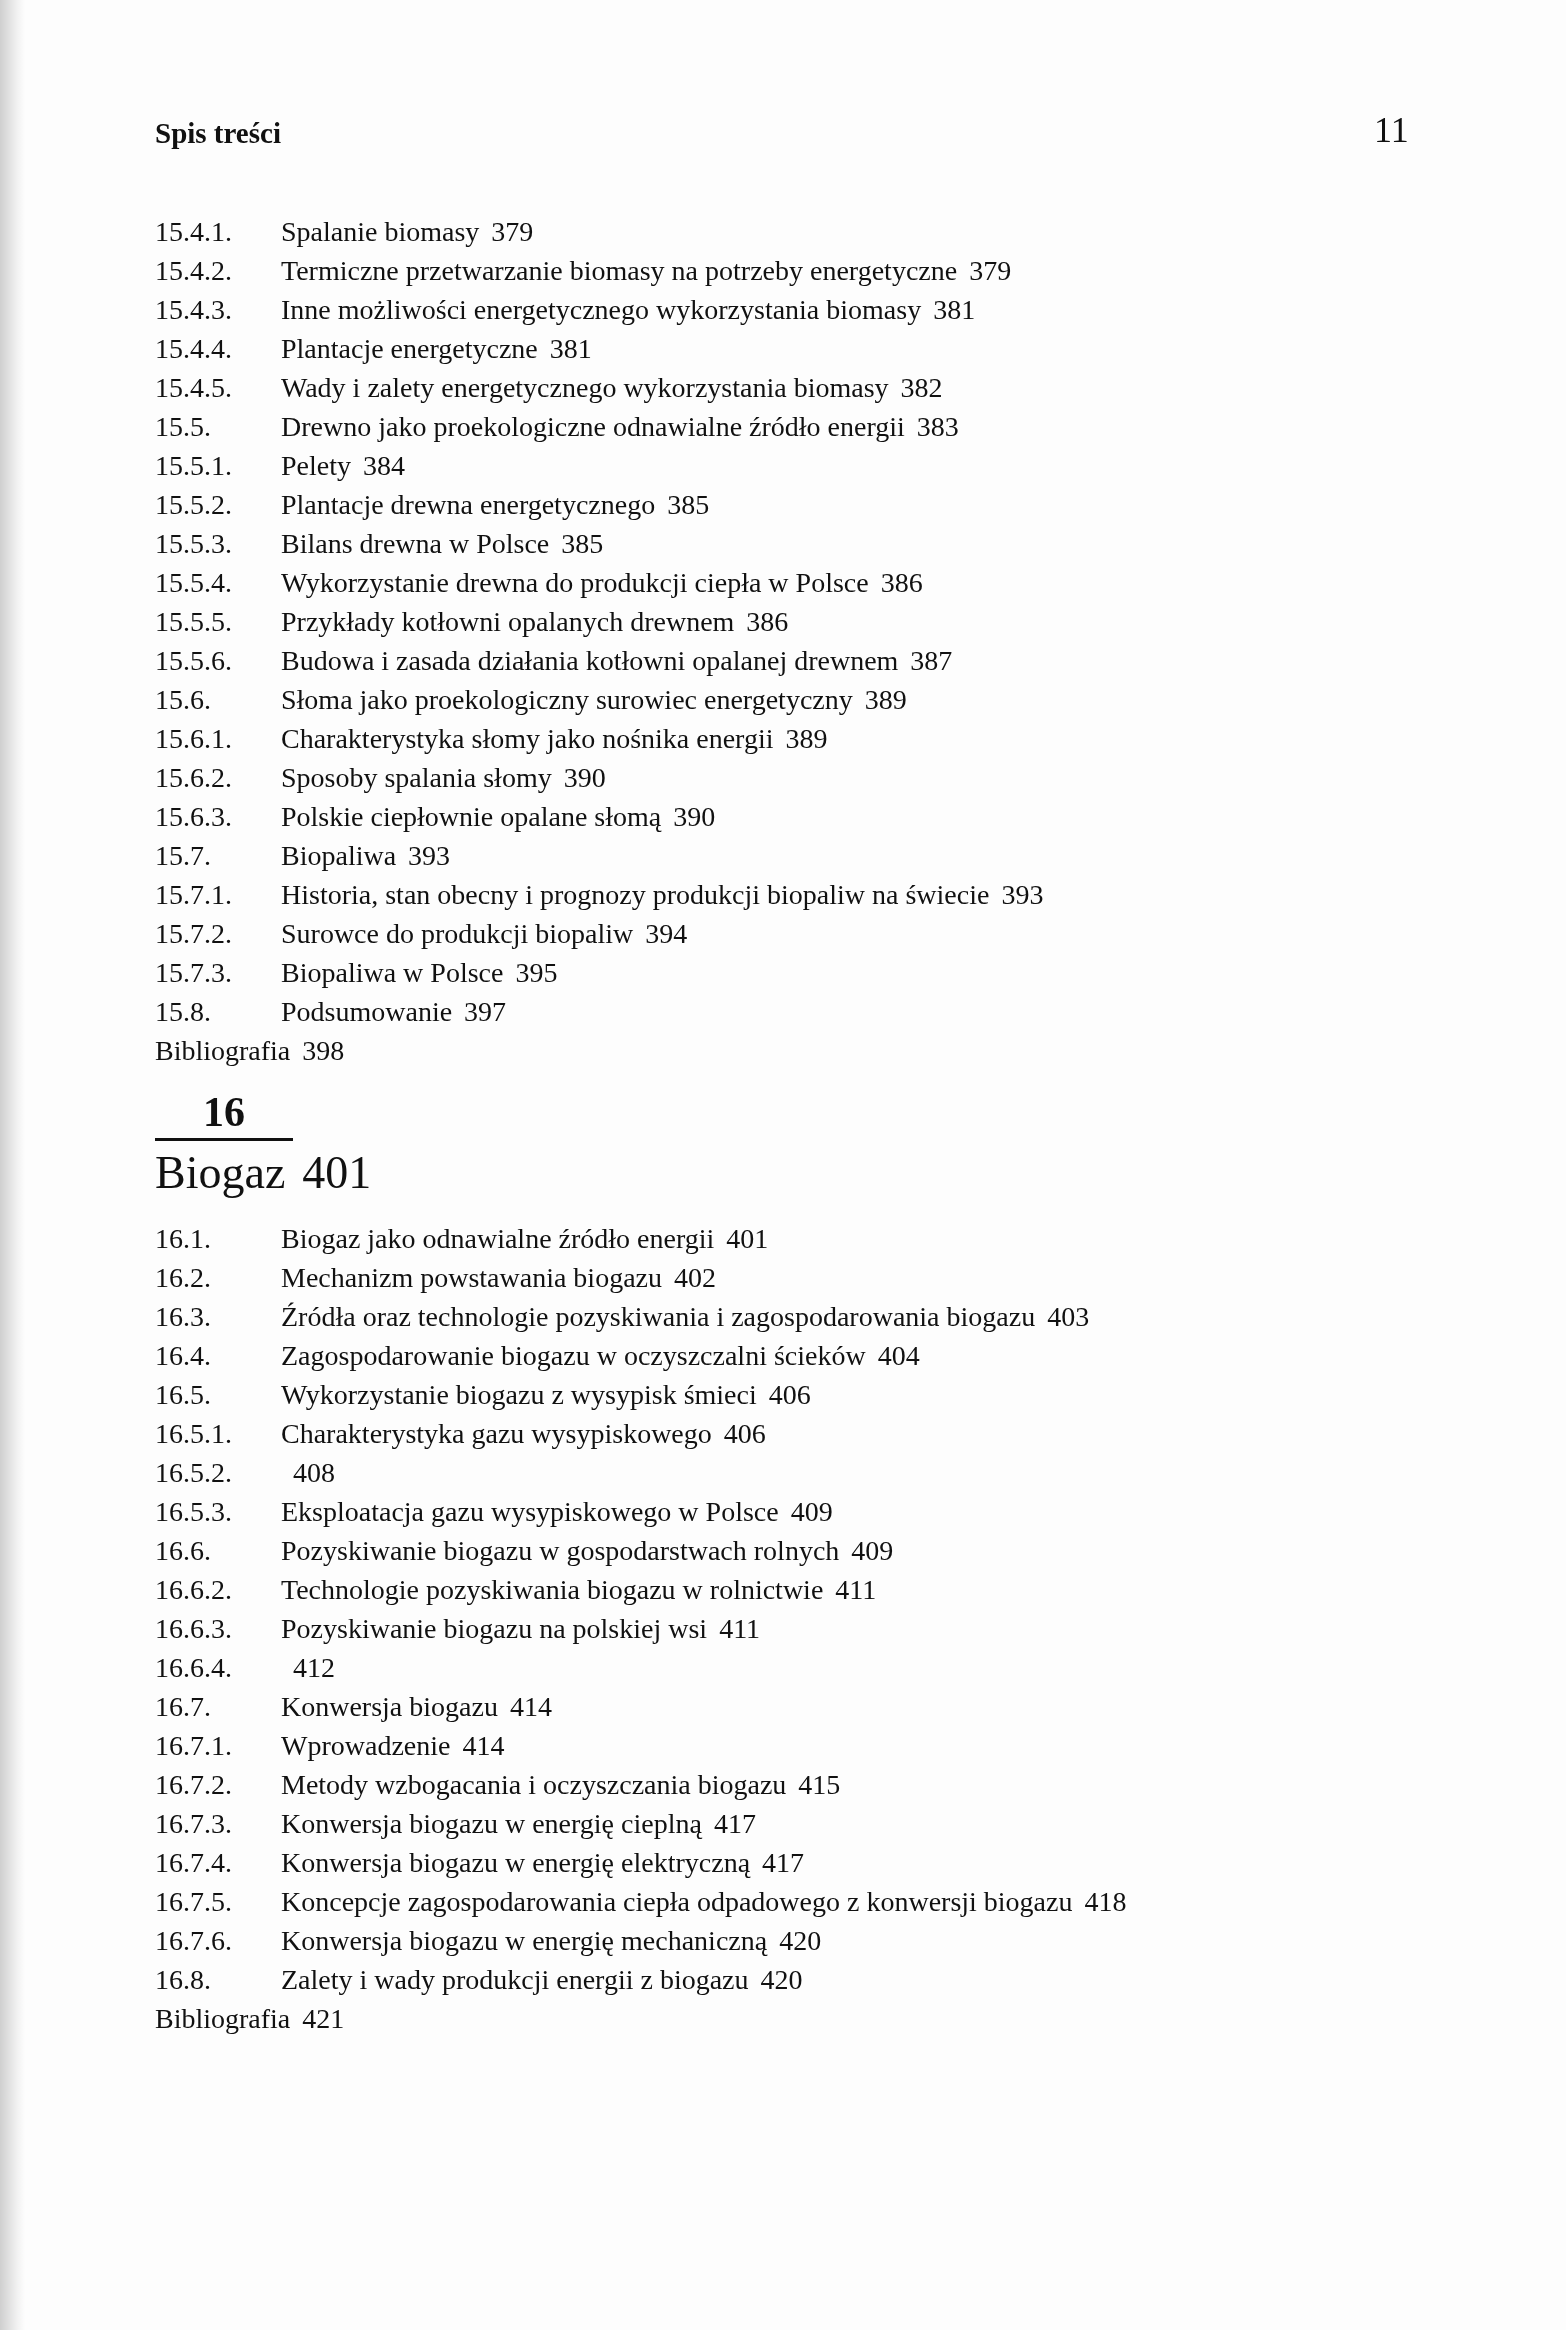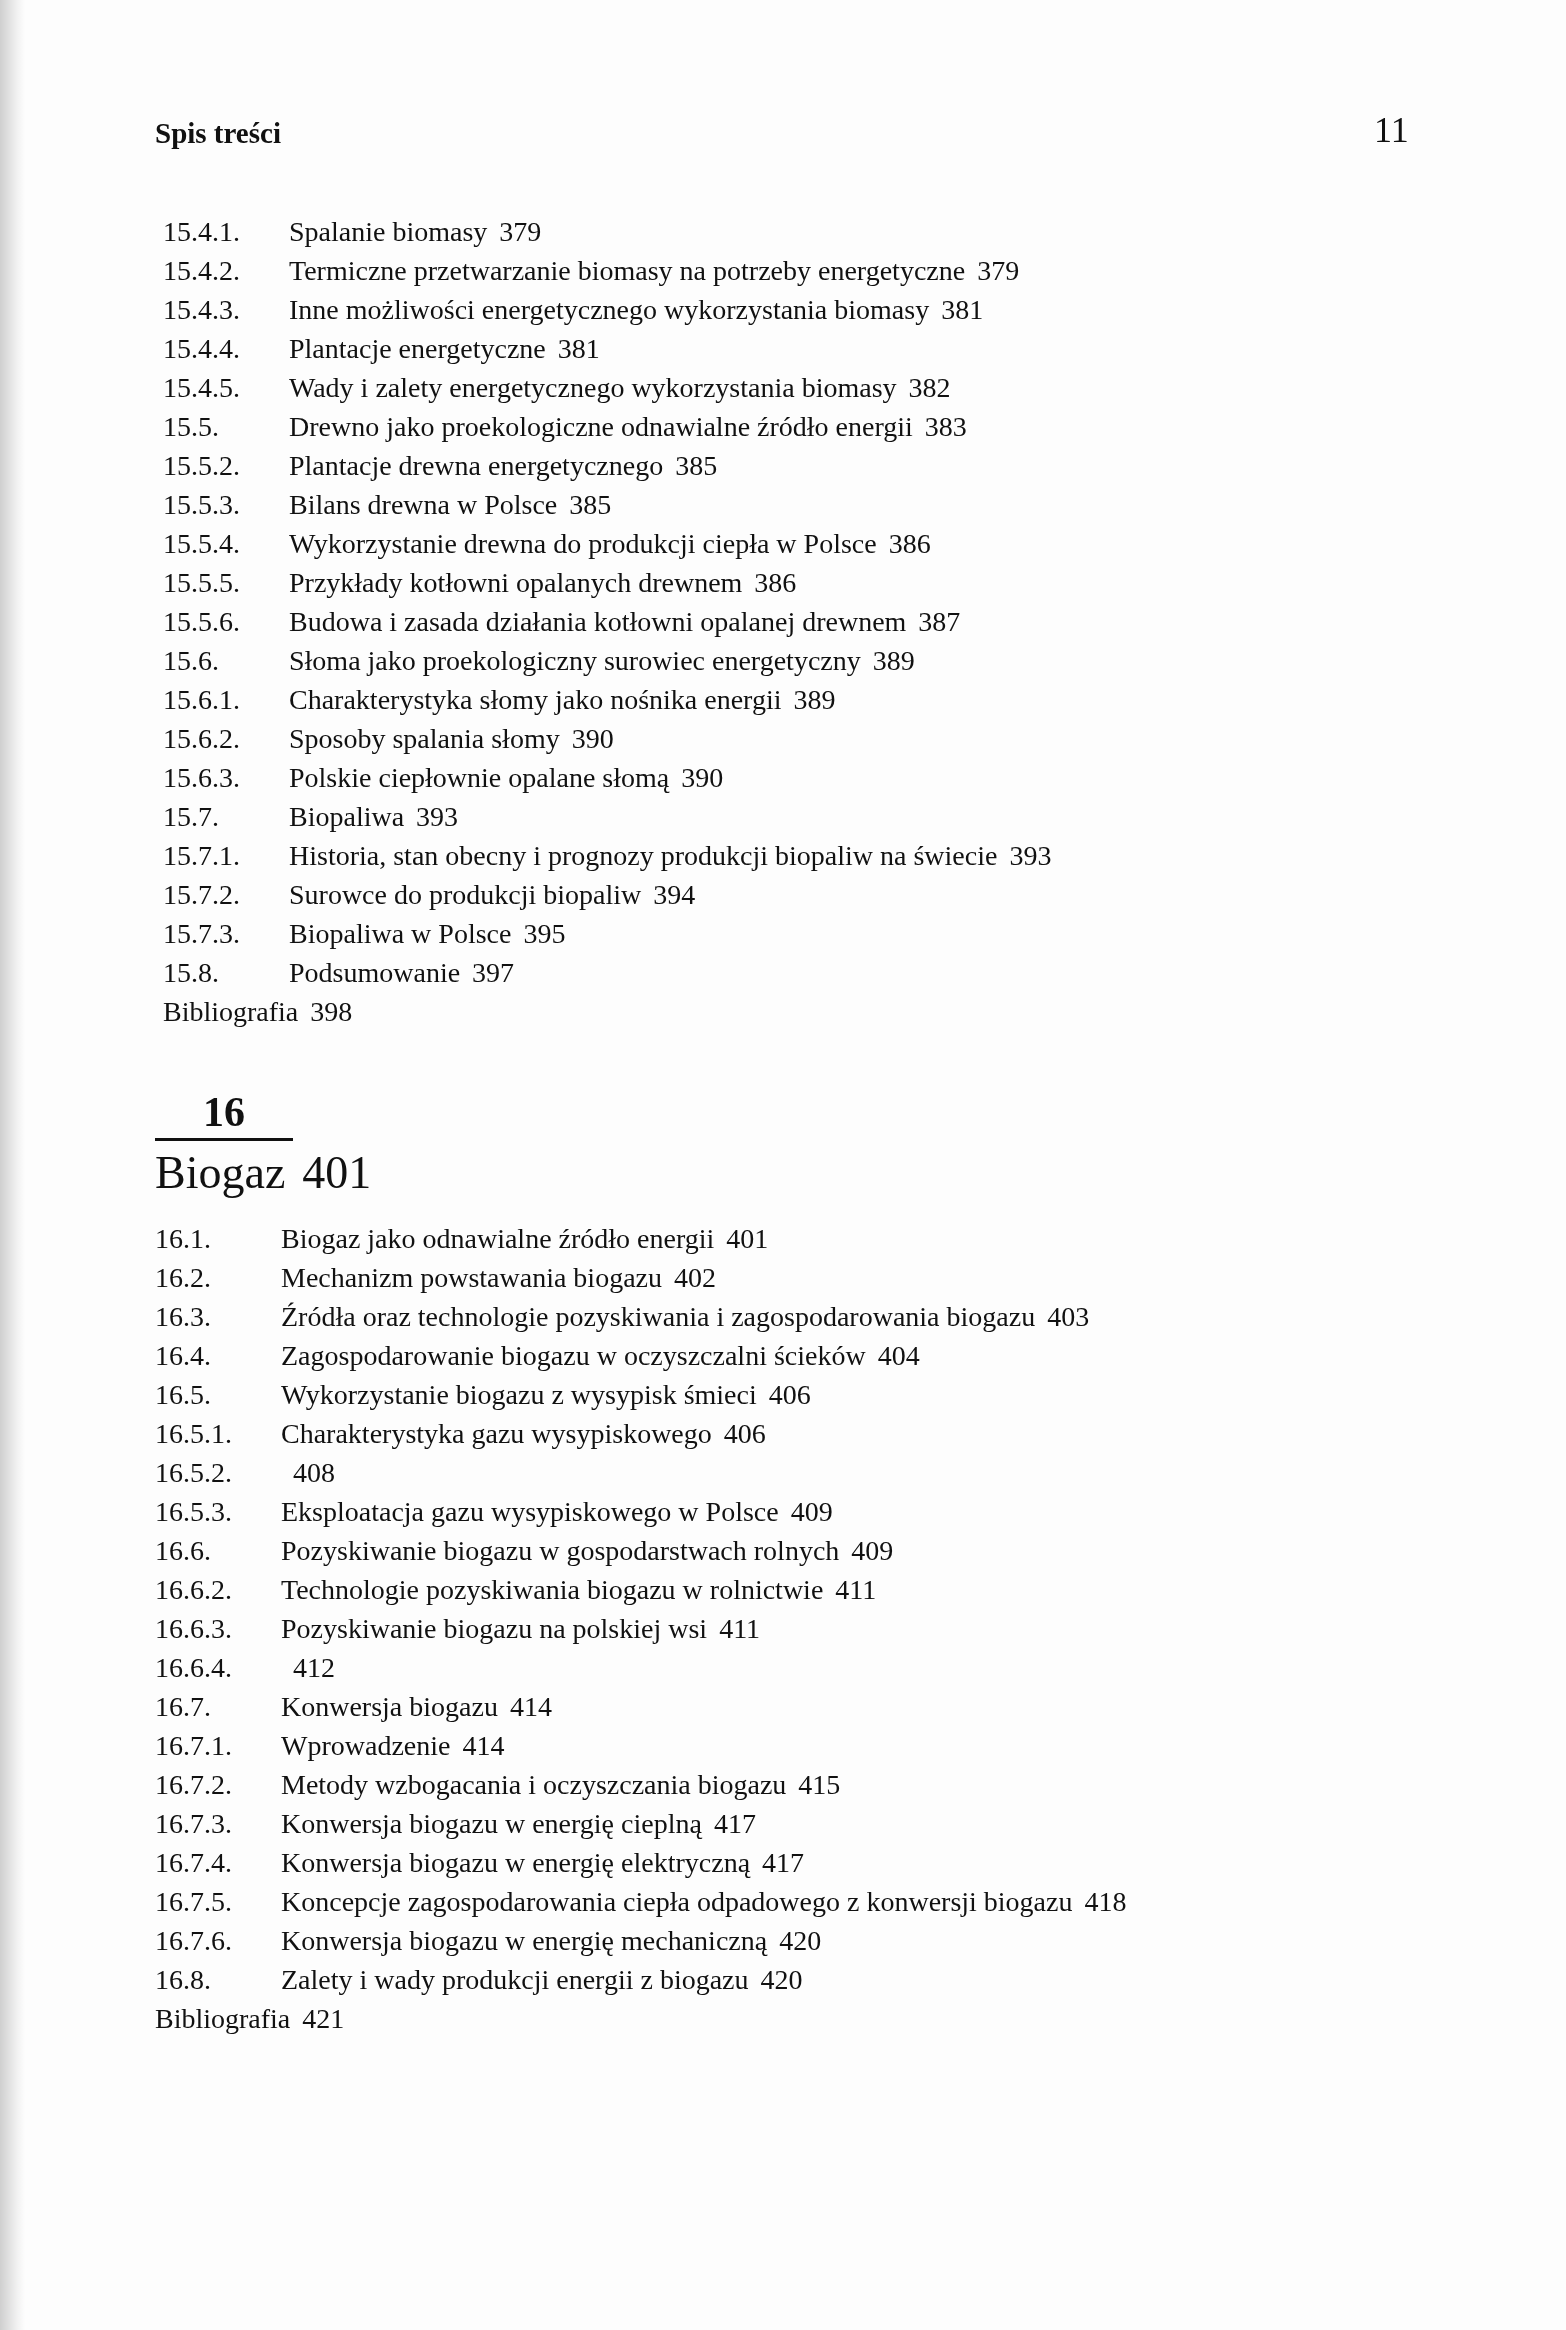--- a/index.html
+++ b/index.html
@@ -42,21 +42,21 @@
     .chapter-title .ch-page { margin-left: 17px; }
   </style>
 </head>
 <body>
 
 <div class="shadow"></div>
 
 <div class="running-head">Spis treści</div>
 <div class="page-num">11</div>
 
-<div class="toc" id="toc15" style="top:212px;margin-left:8px;">
+<div class="toc" id="toc15" style="top:212px;">
     <div class="toc-row">
       <span class="toc-num">15.4.1.</span>
       <span class="toc-title">Spalanie biomasy</span>
       <span class="toc-page">379</span>
     </div>
     <div class="toc-row">
       <span class="toc-num">15.4.2.</span>
       <span class="toc-title">Termiczne przetwarzanie biomasy na potrzeby energetyczne</span>
       <span class="toc-page">379</span>
     </div>
@@ -72,20 +72,25 @@
     </div>
     <div class="toc-row">
       <span class="toc-num">15.4.5.</span>
       <span class="toc-title">Wady i zalety energetycznego wykorzystania biomasy</span>
       <span class="toc-page">382</span>
     </div>
     <div class="toc-row">
       <span class="toc-num">15.5.</span>
       <span class="toc-title">Drewno jako proekologiczne odnawialne źródło energii</span>
       <span class="toc-page">383</span>
+    </div>
+    <div class="toc-row">
+      <span class="toc-num">15.5.1.</span>
+      <span class="toc-title">Pelety</span>
+      <span class="toc-page">384</span>
     </div>
     <div class="toc-row">
       <span class="toc-num">15.5.2.</span>
       <span class="toc-title">Plantacje drewna energetycznego</span>
       <span class="toc-page">385</span>
     </div>
     <div class="toc-row">
       <span class="toc-num">15.5.3.</span>
       <span class="toc-title">Bilans drewna w Polsce</span>
       <span class="toc-page">385</span>

